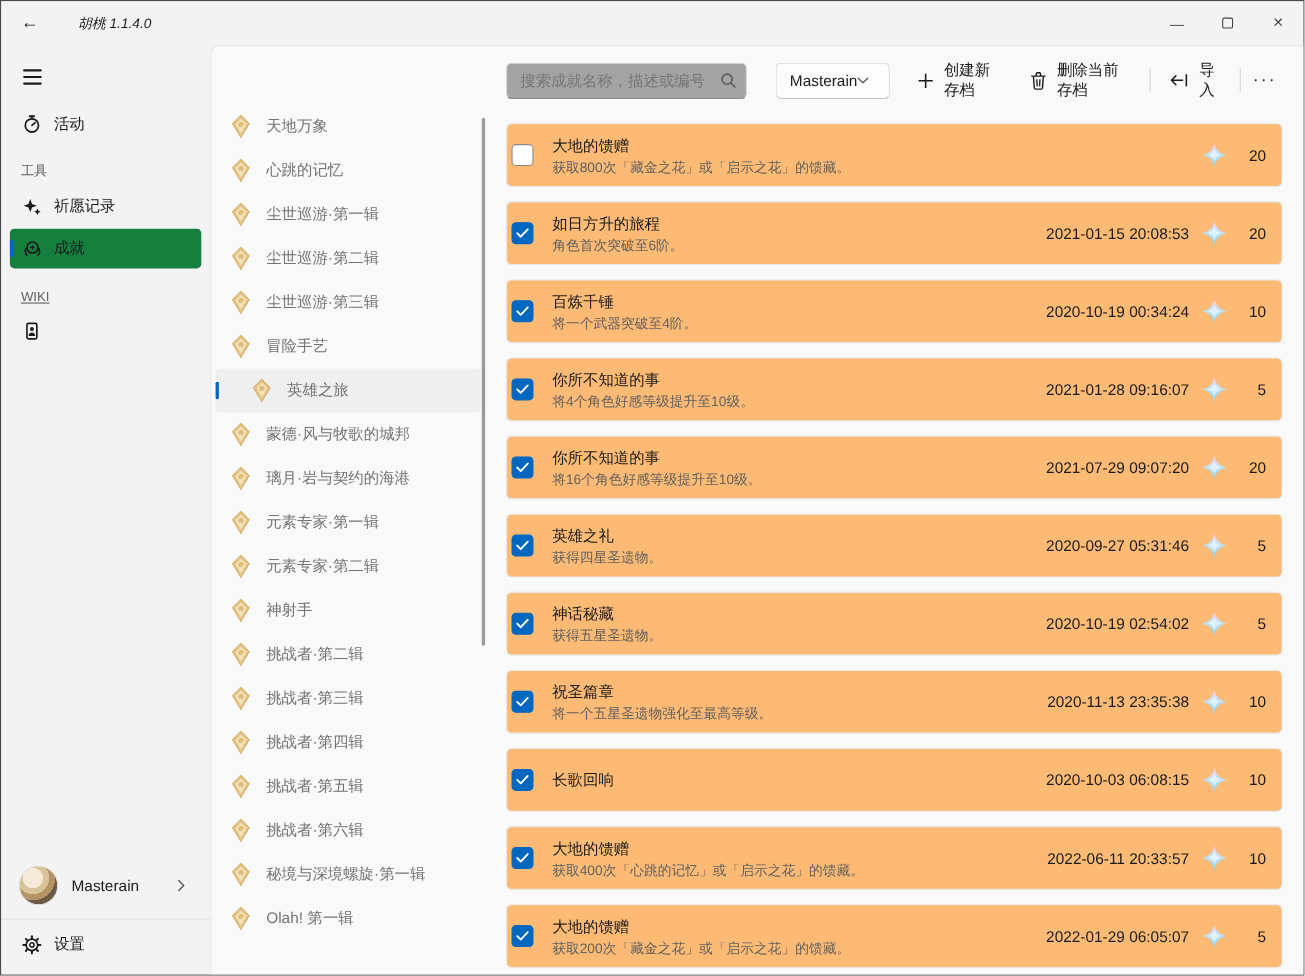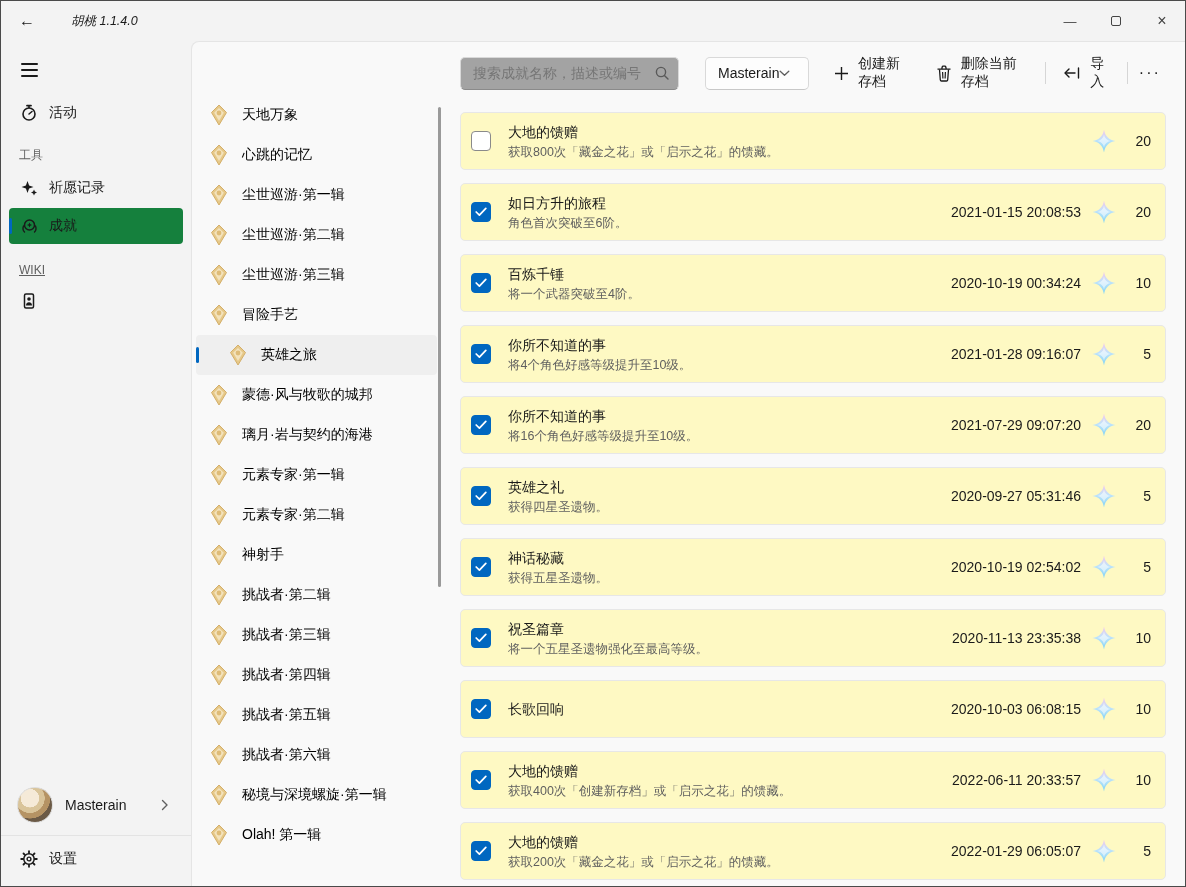--- a/index.html
+++ b/index.html
@@ -33,42 +33,42 @@
   .user-chev { margin-right:14px; }
   .sb-divider { height:1px; background:#e3e3e3; margin:4px 0; }
   .settings-row { display:flex; align-items:center; height:38px; margin:4px 8px 8px 8px; border-radius:4px; font-size:14px; color:#1a1a1a; }
   .settings-row .nav-ic { width:40px; display:flex; justify-content:center; }
 
   
   .content { position:absolute; left:190px; top:40px; right:0; bottom:0; background:#f9f9f9; border-top:1px solid #e5e5e5; border-left:1px solid #e5e5e5; border-top-left-radius:8px; overflow:hidden; }
 
   
   .catpanel { position:absolute; left:0; top:0; bottom:0; width:255px; padding-top:53px; overflow:hidden; }
-  .cat-row { position:relative; height:40px; margin:0 10px 0 4px; display:flex; align-items:center; border-radius:4px; font-size:14px; color:#000000; }
+  .cat-row { position:relative; height:40px; margin:0 10px 0 4px; display:flex; align-items:center; border-radius:4px; font-size:14px; color:#737373; }
   .cat-row .cat-ic { width:46px; display:flex; justify-content:center; flex:none; }
   .cat-row.selected { background:#efefef;padding-left:19px; }
   .cat-row.selected::before { content:""; position:absolute; left:0; top:12px; width:3px; height:16px; border-radius:2px; background:#0067C0; }
   .cat-scrollbar { position:absolute; left:246px; top:65px; width:3px; height:480px; border-radius:2px; background:#9a9a9a; }
 
   
   .main { position:absolute; left:255px; top:0; right:0; bottom:0; }
   .toolbar { position:absolute; left:13px; right:19px; top:13px; height:36px; display:flex; align-items:center; }
   .searchbox { width:222px; height:33px; background:#a3a3a3; border:1px solid #d9d9d9; border-bottom-color:#8a8a8a; border-radius:5px; display:flex; align-items:center; padding:0 8px 0 12px; }
   .searchbox input { border:none; outline:none; background:transparent; flex:1; font-size:14px; color:#1a1a1a; font-family:inherit; min-width:0; }
   .searchbox input::placeholder { color:#767676; }
   .dropdown { margin-left:26px; width:118px; height:33px; background:#fdfdfd; border:1px solid #d9d9d9; border-bottom-color:#c8c8c8; border-radius:5px; display:flex; align-items:center; padding:0 12px; font-size:14px; color:#1a1a1a; }
   .dropdown span { flex:1; }
   .tool-btn { height:34px; display:flex; align-items:center; gap:9px; padding:0 11px; border-radius:5px; font-size:14px; color:#1a1a1a; }
   .tool-btn.create { margin-left:14px; }
   .tb-sep { width:1px; height:22px; background:#d6d6d6; margin:0 6px; }
   .more-btn { width:38px; height:34px; display:flex; align-items:center; justify-content:center; border-radius:5px; font-size:16px; letter-spacing:2px; color:#1a1a1a; }
 
   
   .ach-list { position:absolute; left:13px; right:19px; top:70px; bottom:0; overflow:hidden; }
-  .card { height:58px; margin-bottom:13px; background:#fef9c3; border:1px solid #e7e7e7; border-radius:5px; display:flex; align-items:center; padding:0 14px 0 10px; }
+  .card { height:58px; margin-bottom:13px; background:#fdba74; border:1px solid #e7e7e7; border-radius:5px; display:flex; align-items:center; padding:0 14px 0 4px; }
   .cbx { width:20px; height:20px; border-radius:4px; flex:none; display:flex; align-items:center; justify-content:center; }
   .cbx.unchecked { background:#fff; border:1px solid #8a8a8a; }
   .cbx.checked { background:#0067C0; border:1px solid #0067C0; }
   .card-text { margin-left:17px; flex:1; min-width:0; }
   .card-title { font-size:14px; color:#1a1a1a; line-height:18px; }
   .card-desc { font-size:12.5px; color:#5f5f5f; line-height:16px; margin-top:3px; }
   .card-time { font-size:14px; color:#1a1a1a; margin-right:10px; white-space:nowrap; }
   .gem { width:26px; height:26px; flex:none; margin-right:8px; }
   .card-count { width:26px; text-align:right; font-size:14px; color:#1a1a1a; flex:none; }
 
@@ -682,21 +682,21 @@
     <div class="card-count">10</div>
   </div>
           <div class="card">
     <div class="cbx checked">
       <svg class="ic check" width="12" height="10" viewBox="0 0 12 10">
                 <polyline points="1.2,5 4.4,8.2 10.8,1.4" fill="none" stroke="#ffffff" stroke-width="1.7" stroke-linecap="round" stroke-linejoin="round"></polyline>
               </svg>
     </div>
     <div class="card-text">
       <div class="card-title">大地的馈赠</div>
-      <div class="card-desc">获取400次「创建新存档」或「启示之花」的馈藏。</div>
+      <div class="card-desc">获取400次「心跳的记忆」或「启示之花」的馈藏。</div>
     </div>
     <div class="card-time">2022-06-11 20:33:57</div>
     <span class="gem">
       <svg class="ic" width="26" height="26" viewBox="0 0 26 26">
         <defs>
           <linearGradient id="gemg" x1="0" y1="0" x2="0" y2="1">
             <stop offset="0" stop-color="#f6c7e9"></stop>
             <stop offset="0.45" stop-color="#bfe3fb"></stop>
             <stop offset="1" stop-color="#7fd3f4"></stop>
           </linearGradient>

